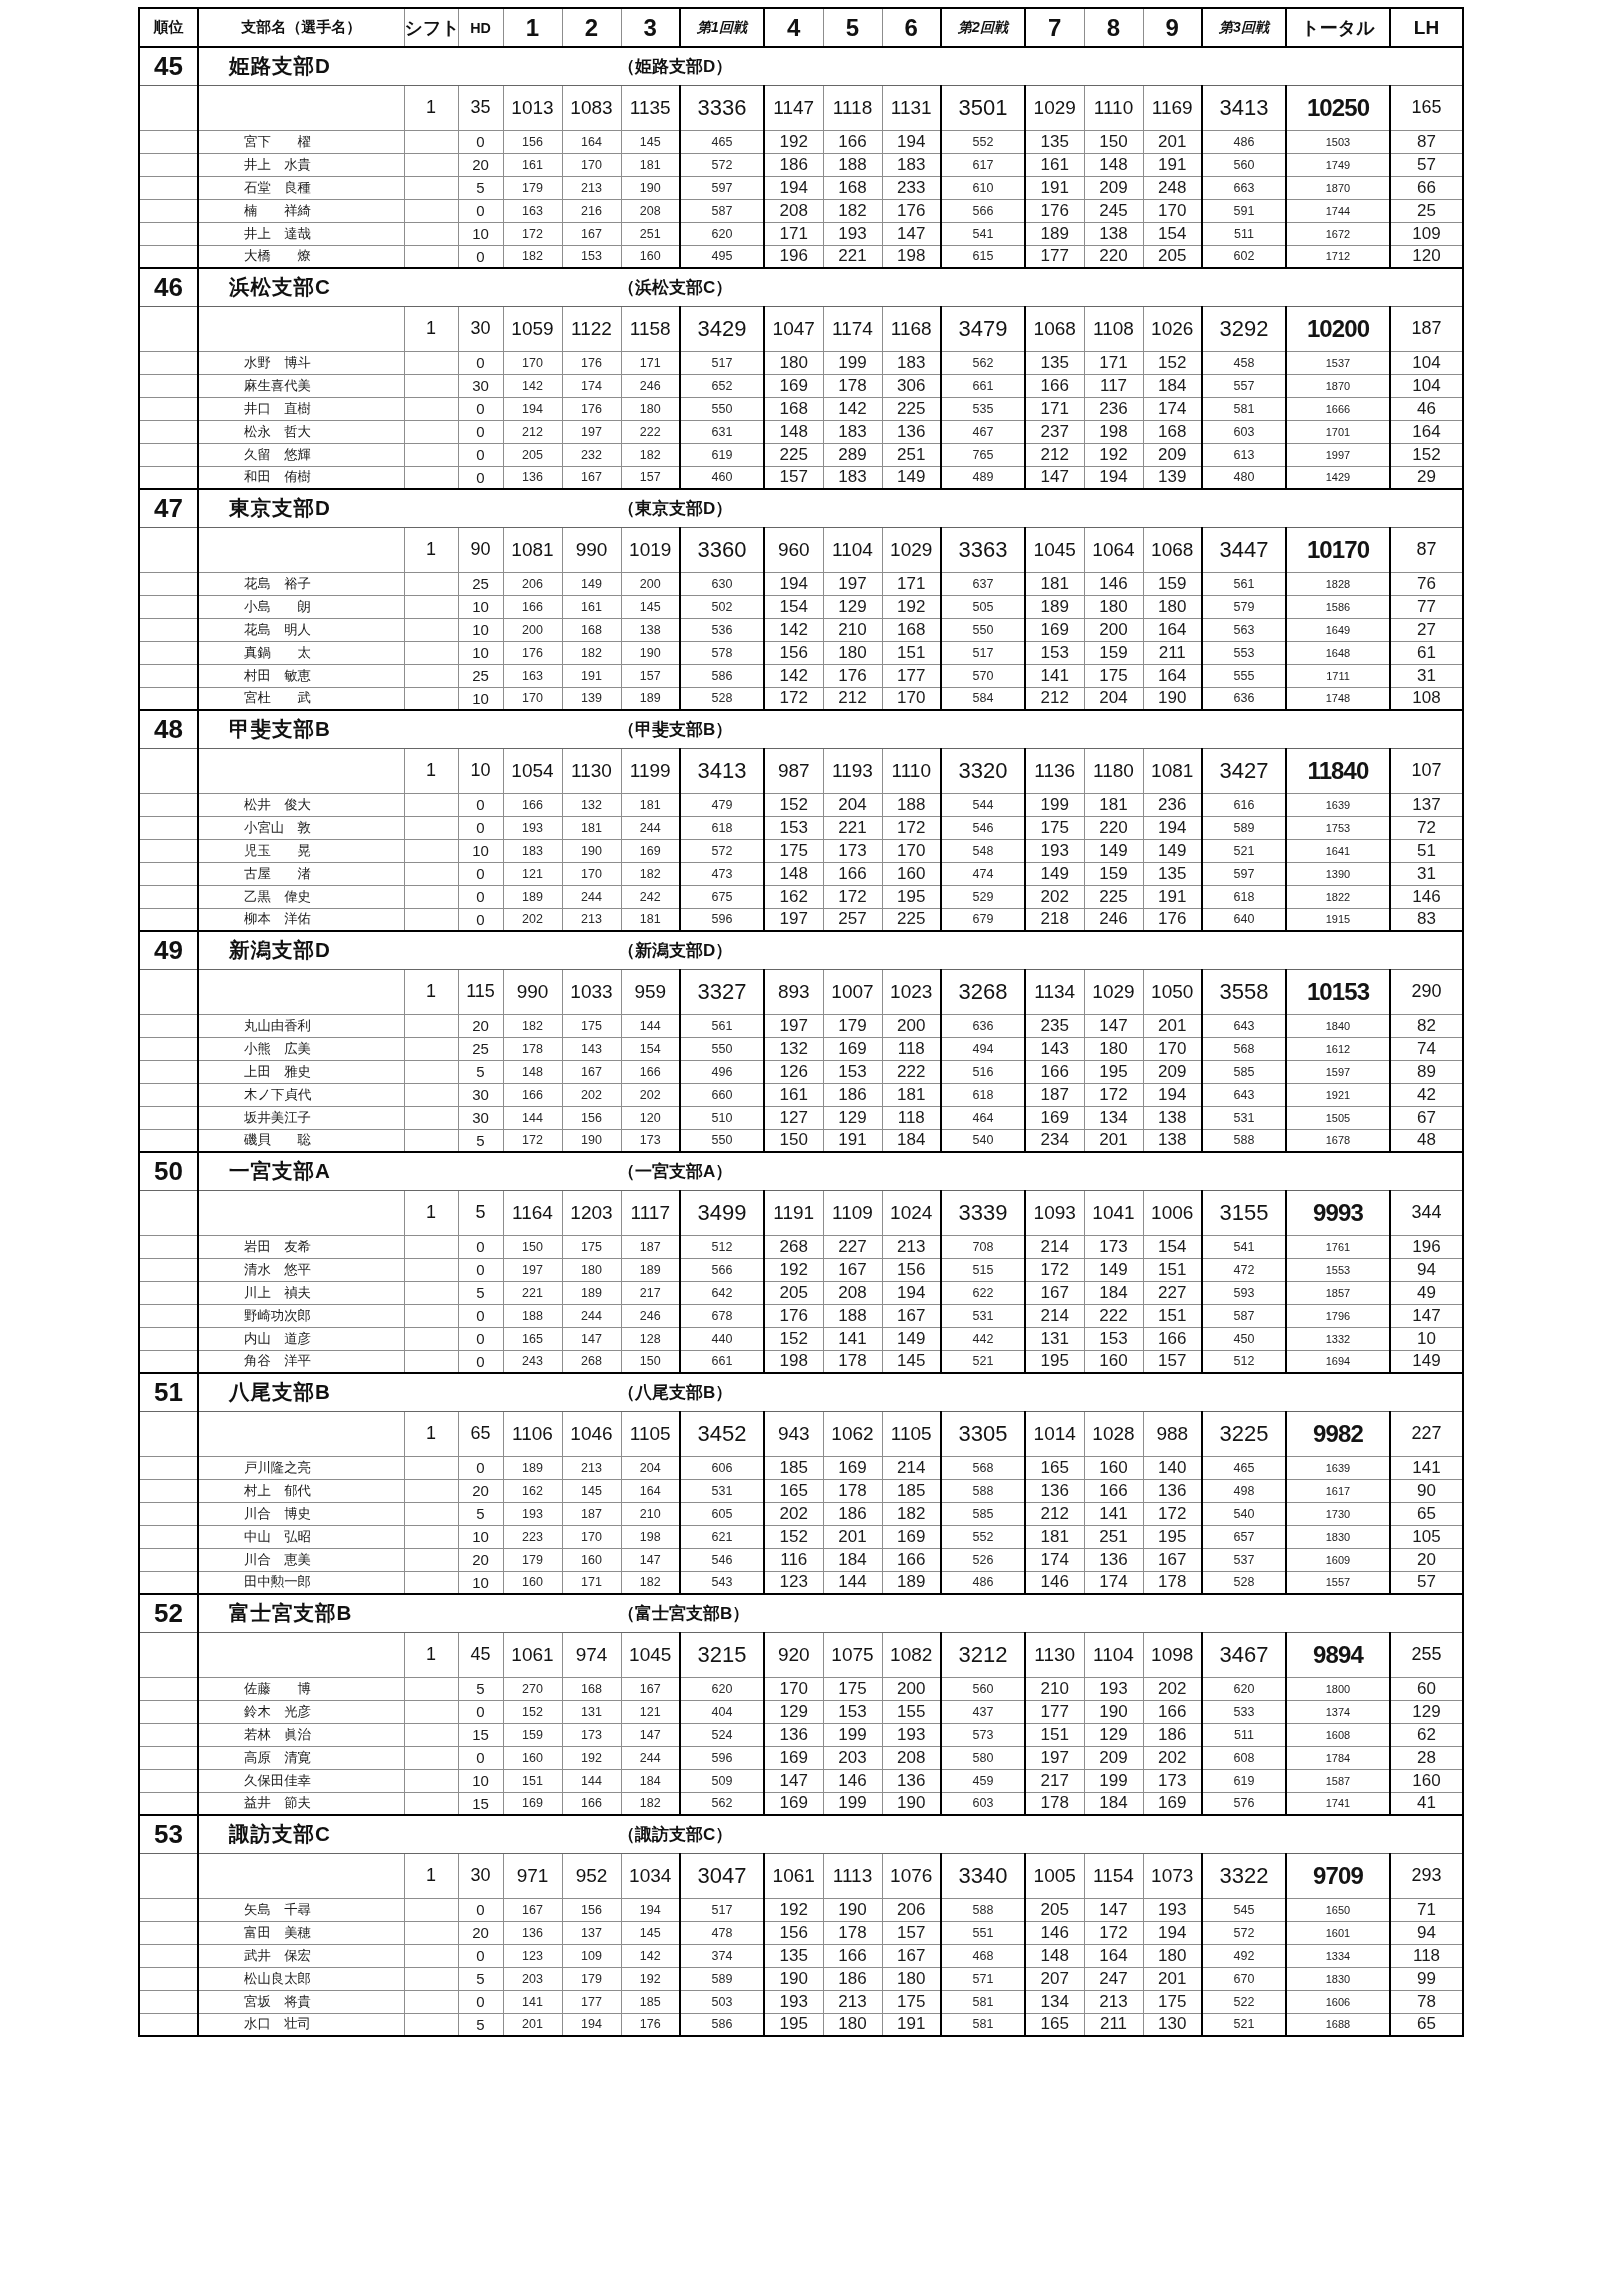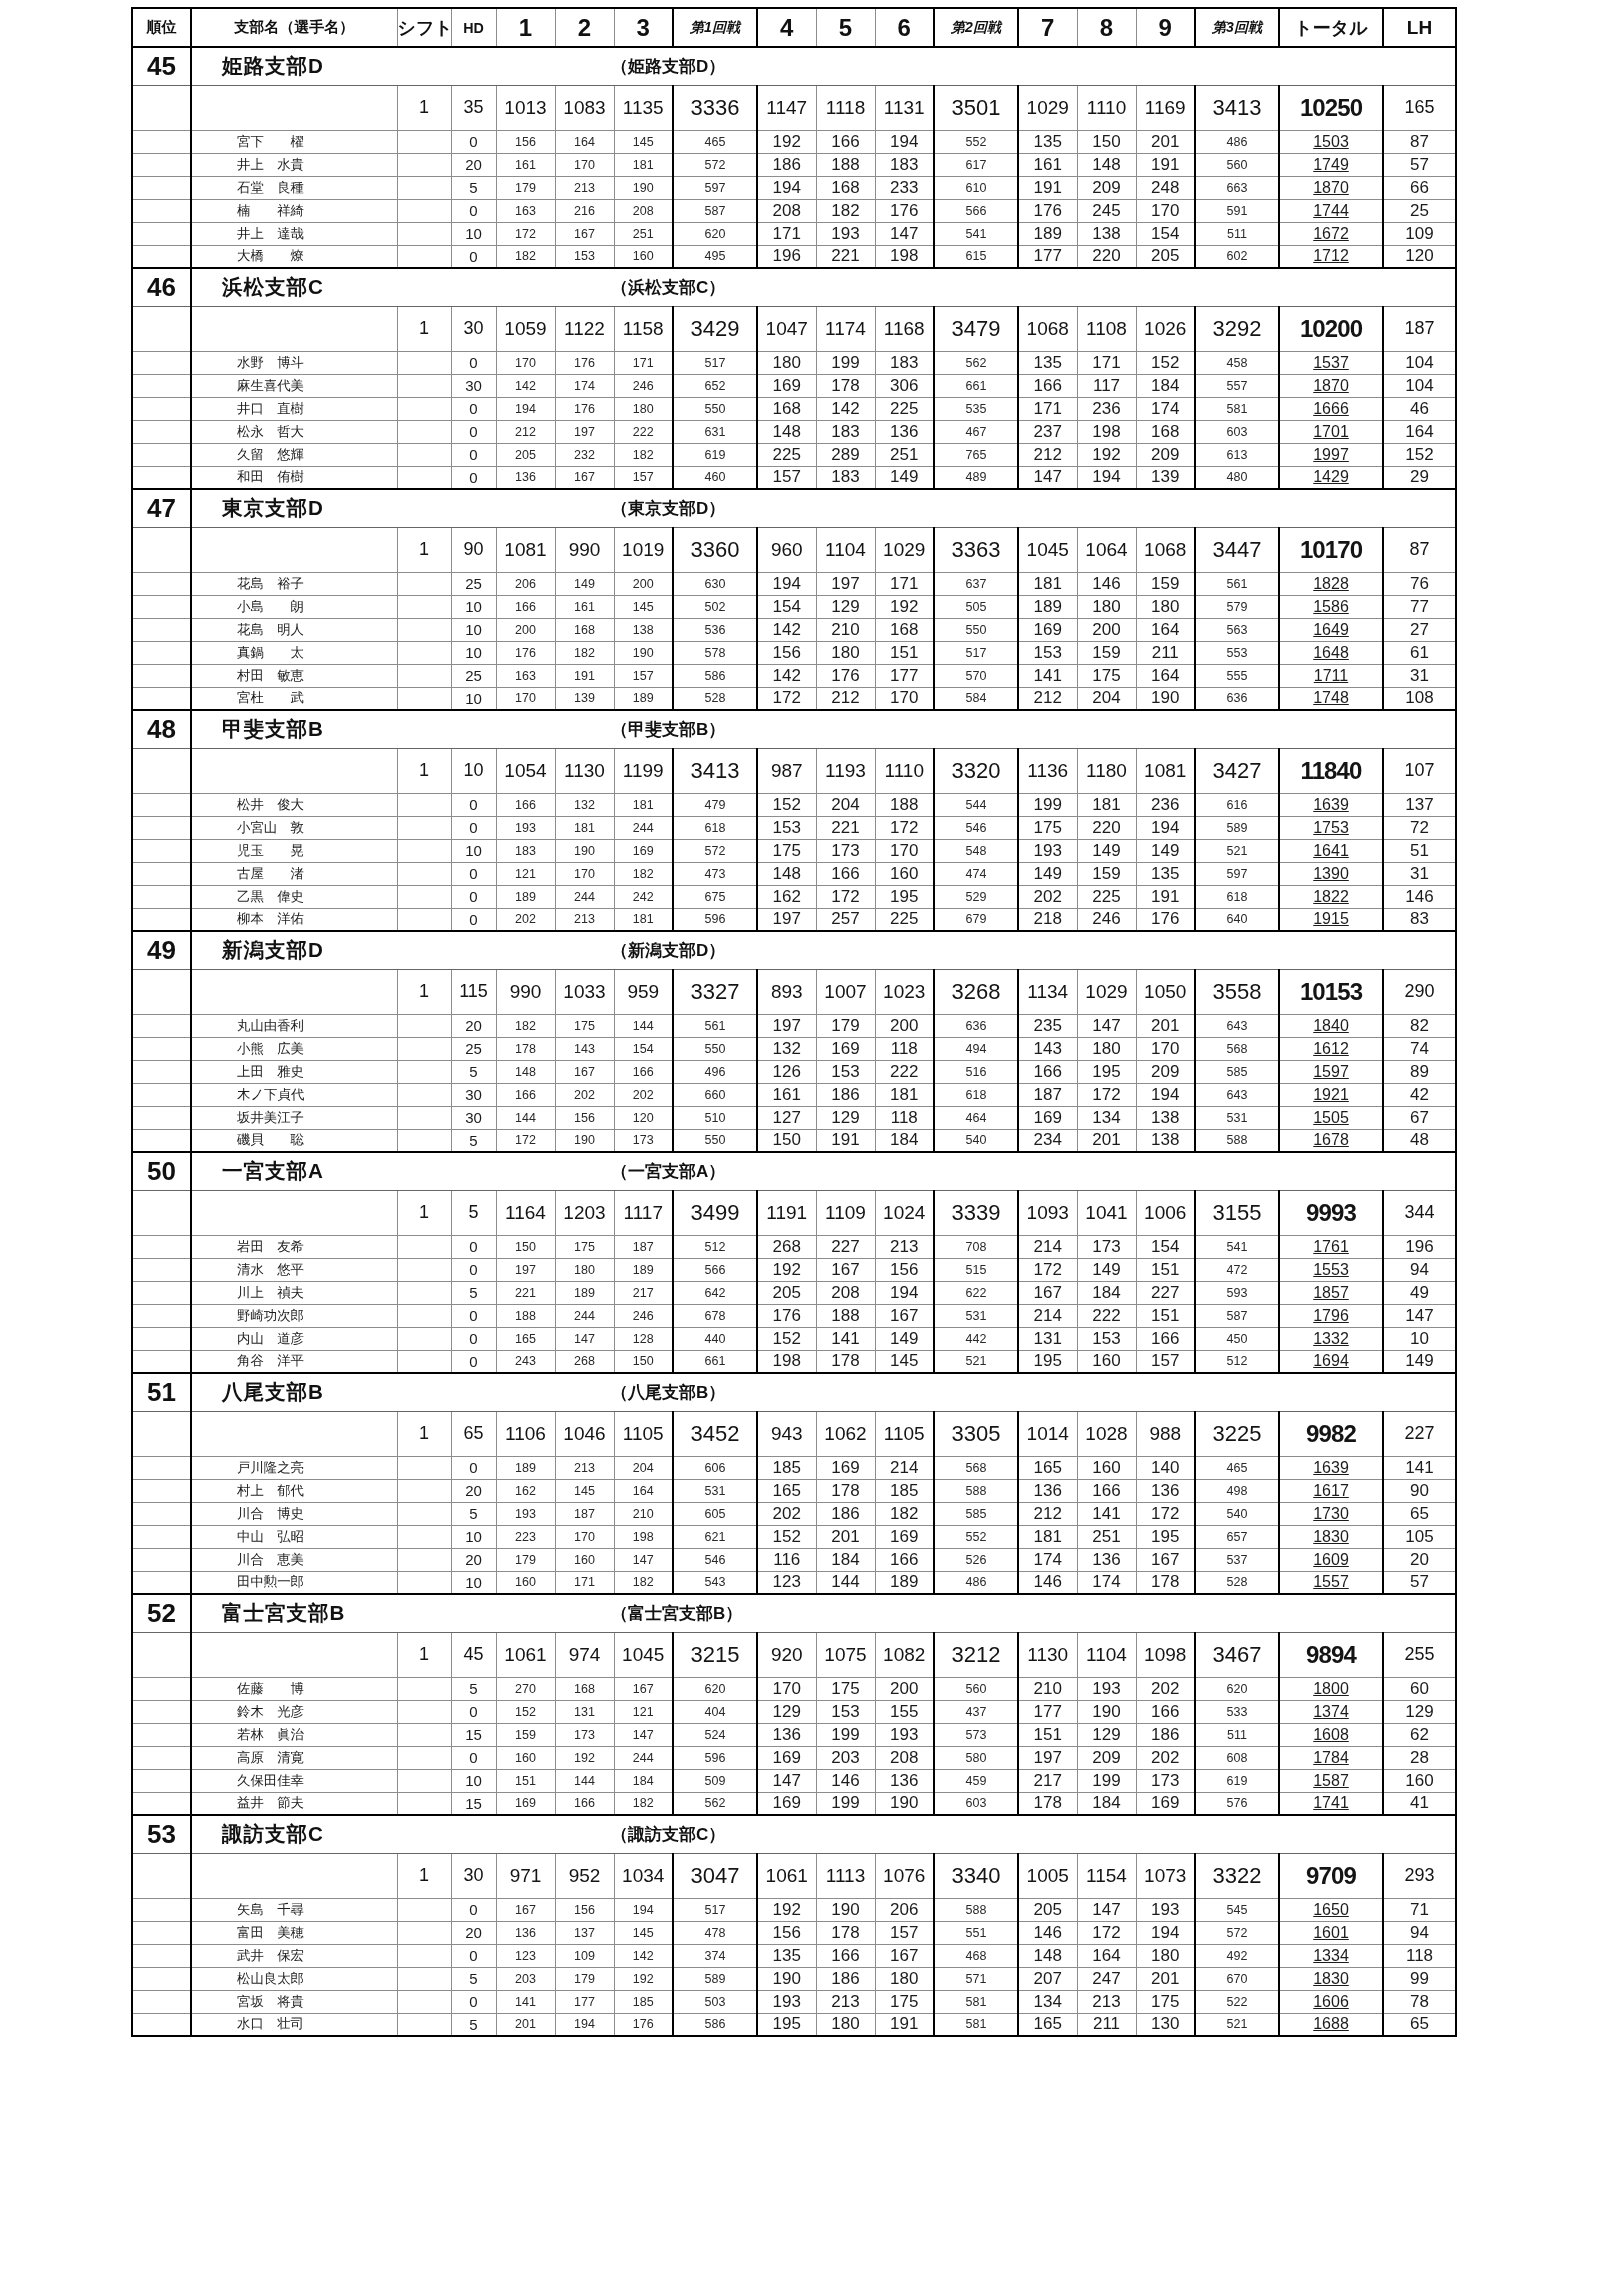--- a/index.html
+++ b/index.html
@@ -1,19 +1,19 @@
 <!DOCTYPE html>
 <html style="font-size:14.3px"><head>
 <meta charset="utf-8">
 <style>
   html,body{margin:0;padding:0;background:#ffffff;}
   body{width:1620px;height:2293px;position:relative;font-family:"Liberation Sans",sans-serif;color:#111;}
   .page{position:absolute;inset:0;background:#fff;}
   table.score{
-    position:absolute;left:131px;top:7.2px;width:1325px;
+    position:absolute;left:138px;top:7.2px;width:1325px;
     border-collapse:collapse;table-layout:fixed;
     border:2.7px solid #000;
   }
   th,td{
     border:0.9px solid #8d8d8d;
     text-align:center;vertical-align:middle;
     padding:0;overflow:hidden;white-space:nowrap;
   }
   thead tr{height:39px;}
   thead th{border-top:2.7px solid #000;border-bottom:2.7px solid #000;font-weight:bold;background:#fff;}
@@ -42,21 +42,21 @@
   tr.team-row td.c-total{font-weight:bold;font-size:24px;letter-spacing:-0.9px;}
   tr.team-row td.c-lh{font-size:18px;}
 
   tr.player-row{height:23px;}
   tr.player-row td{font-size:13.4px;color:#1c1c1c;}
   td.pname{text-align:left;padding-left:45px;font-size:15px;letter-spacing:0;}
   tr.player-row td.c-hd{font-size:15px;}
   tr.player-row td.c-g{font-size:12.5px;color:#2a2a2a;}
   tr.player-row td.c-round{font-size:12.5px;color:#2a2a2a;}
   tr.player-row td.c-g4{font-size:17px;}
-  tr.player-row td.c-total{font-size:16px;text-decoration:underline;}
+  tr.player-row td.c-total{font-size:11px;}
   tr.player-row td.c-lh{font-size:17px;}
 </style>
 </head>
 <body>
 
 <div class="page">
   <table class="score">
     <colgroup>
       <col style="width:59px">
         <col style="width:206px">

